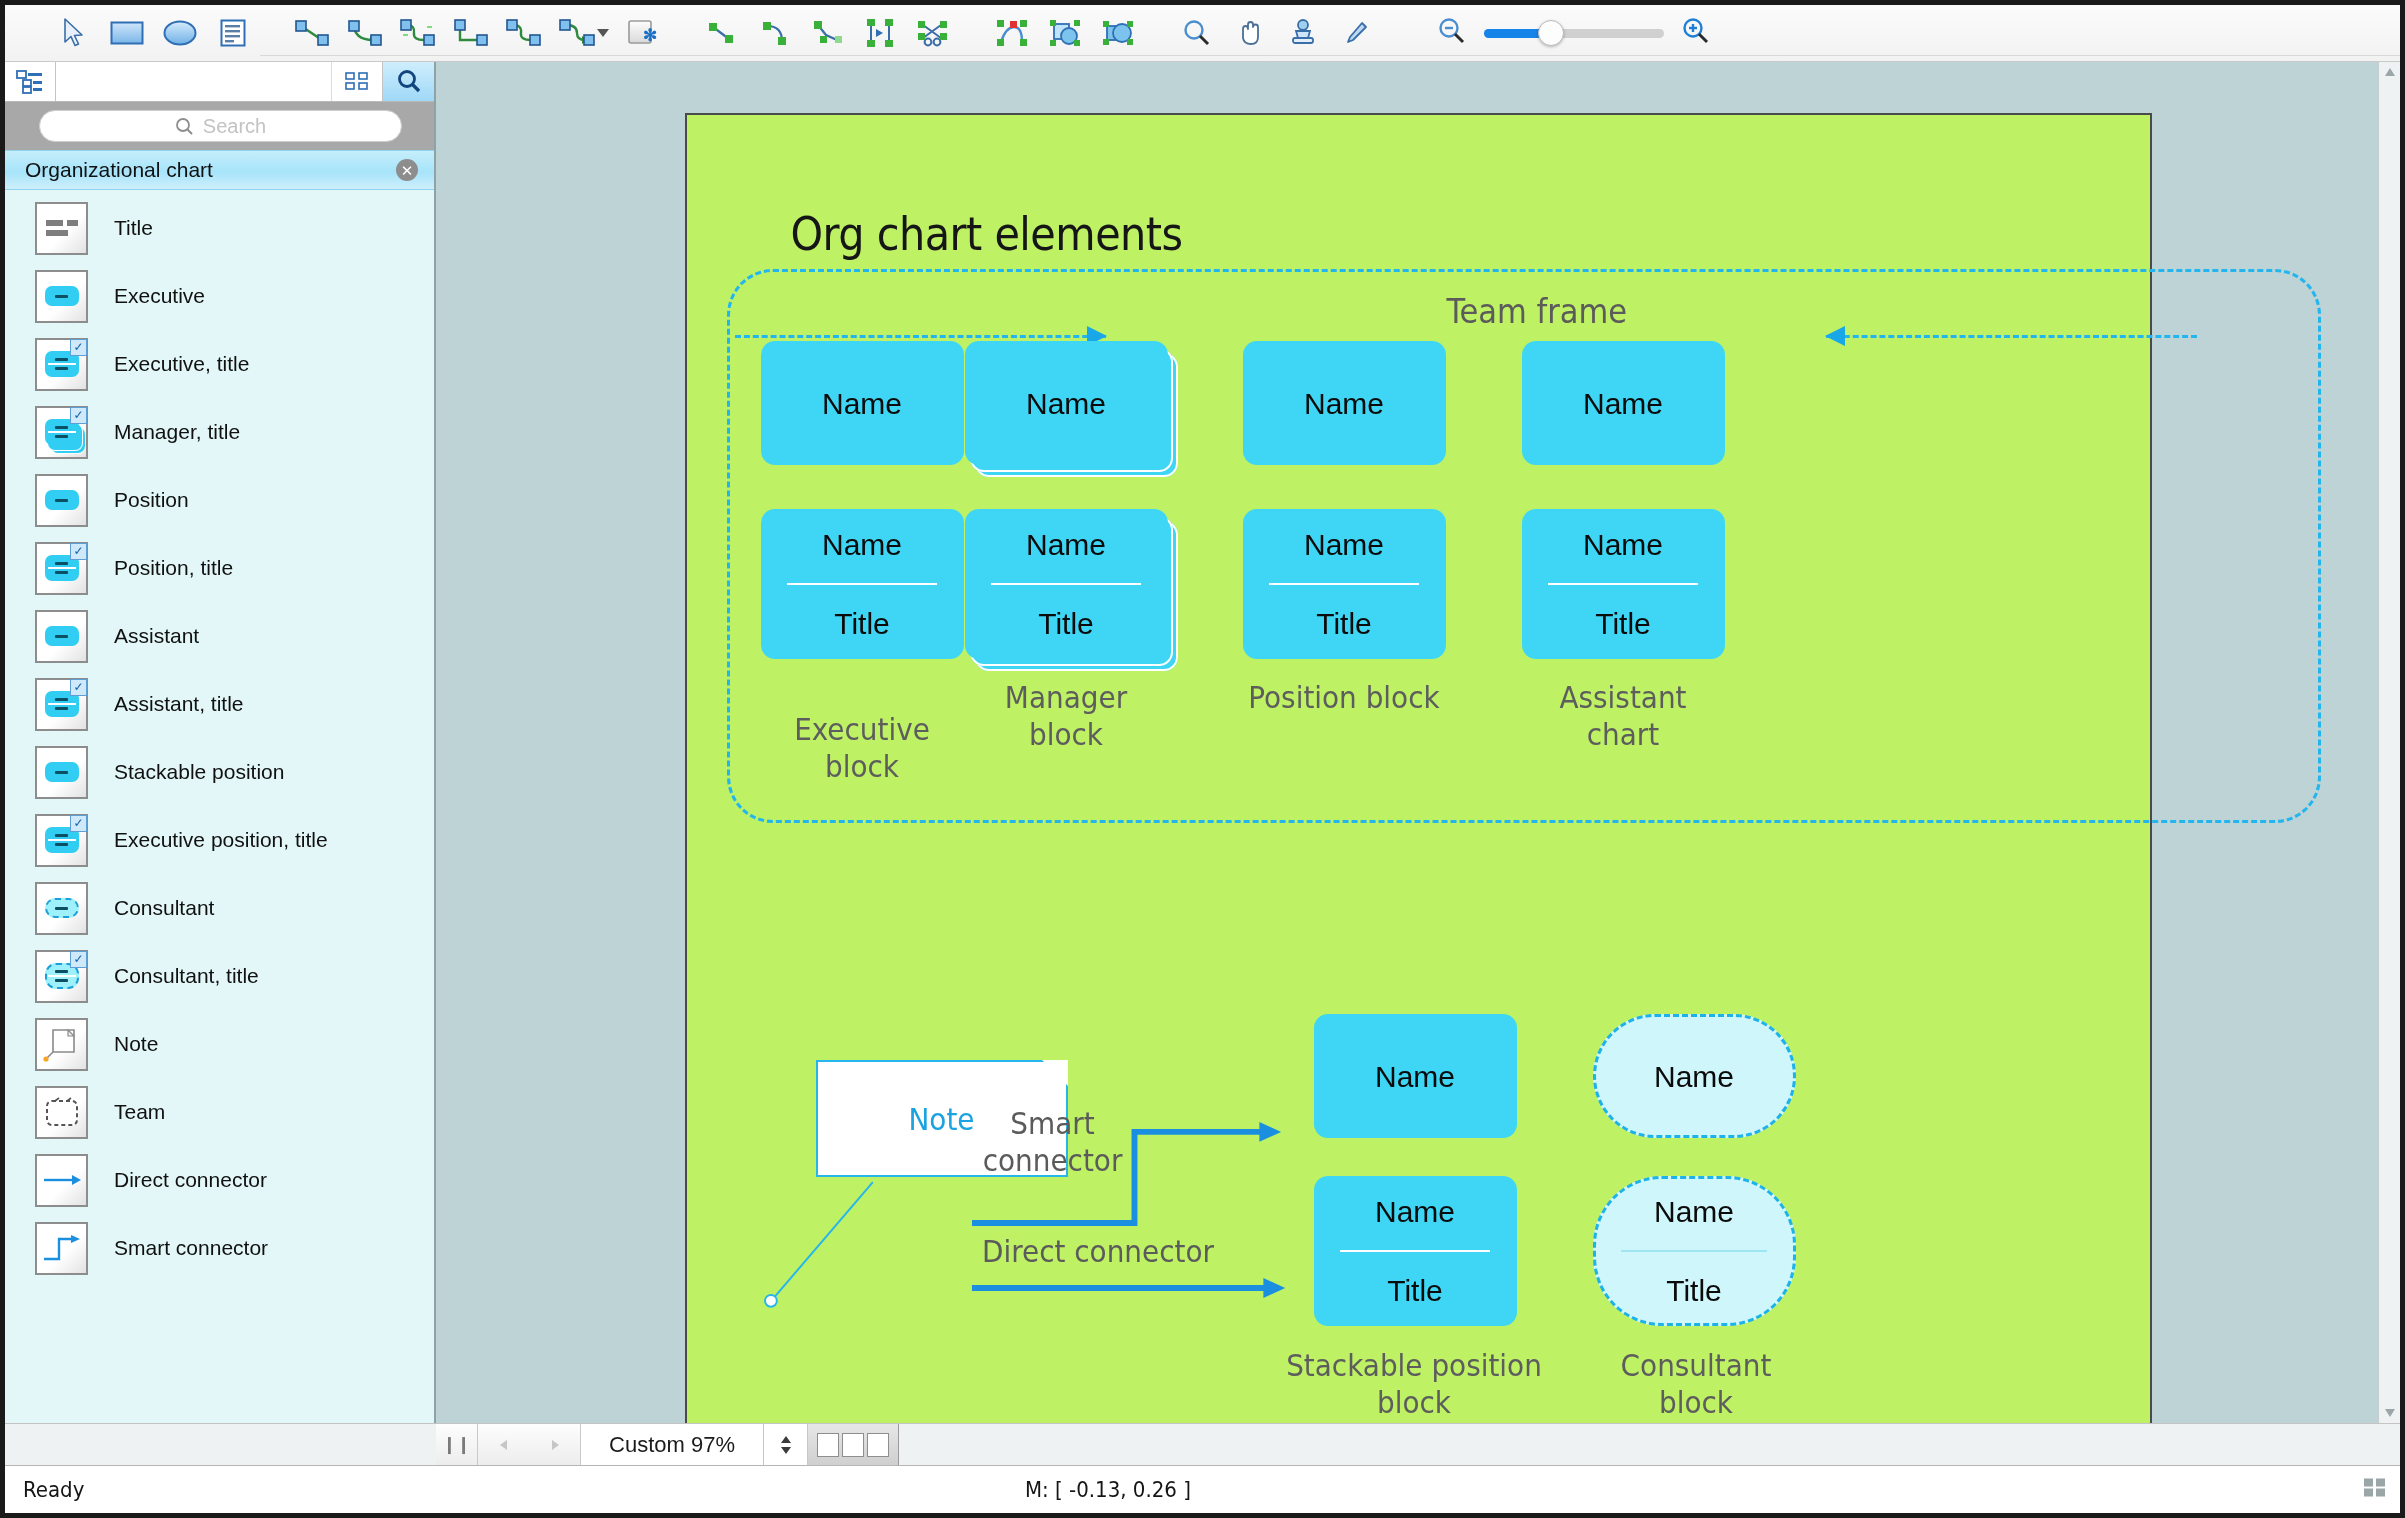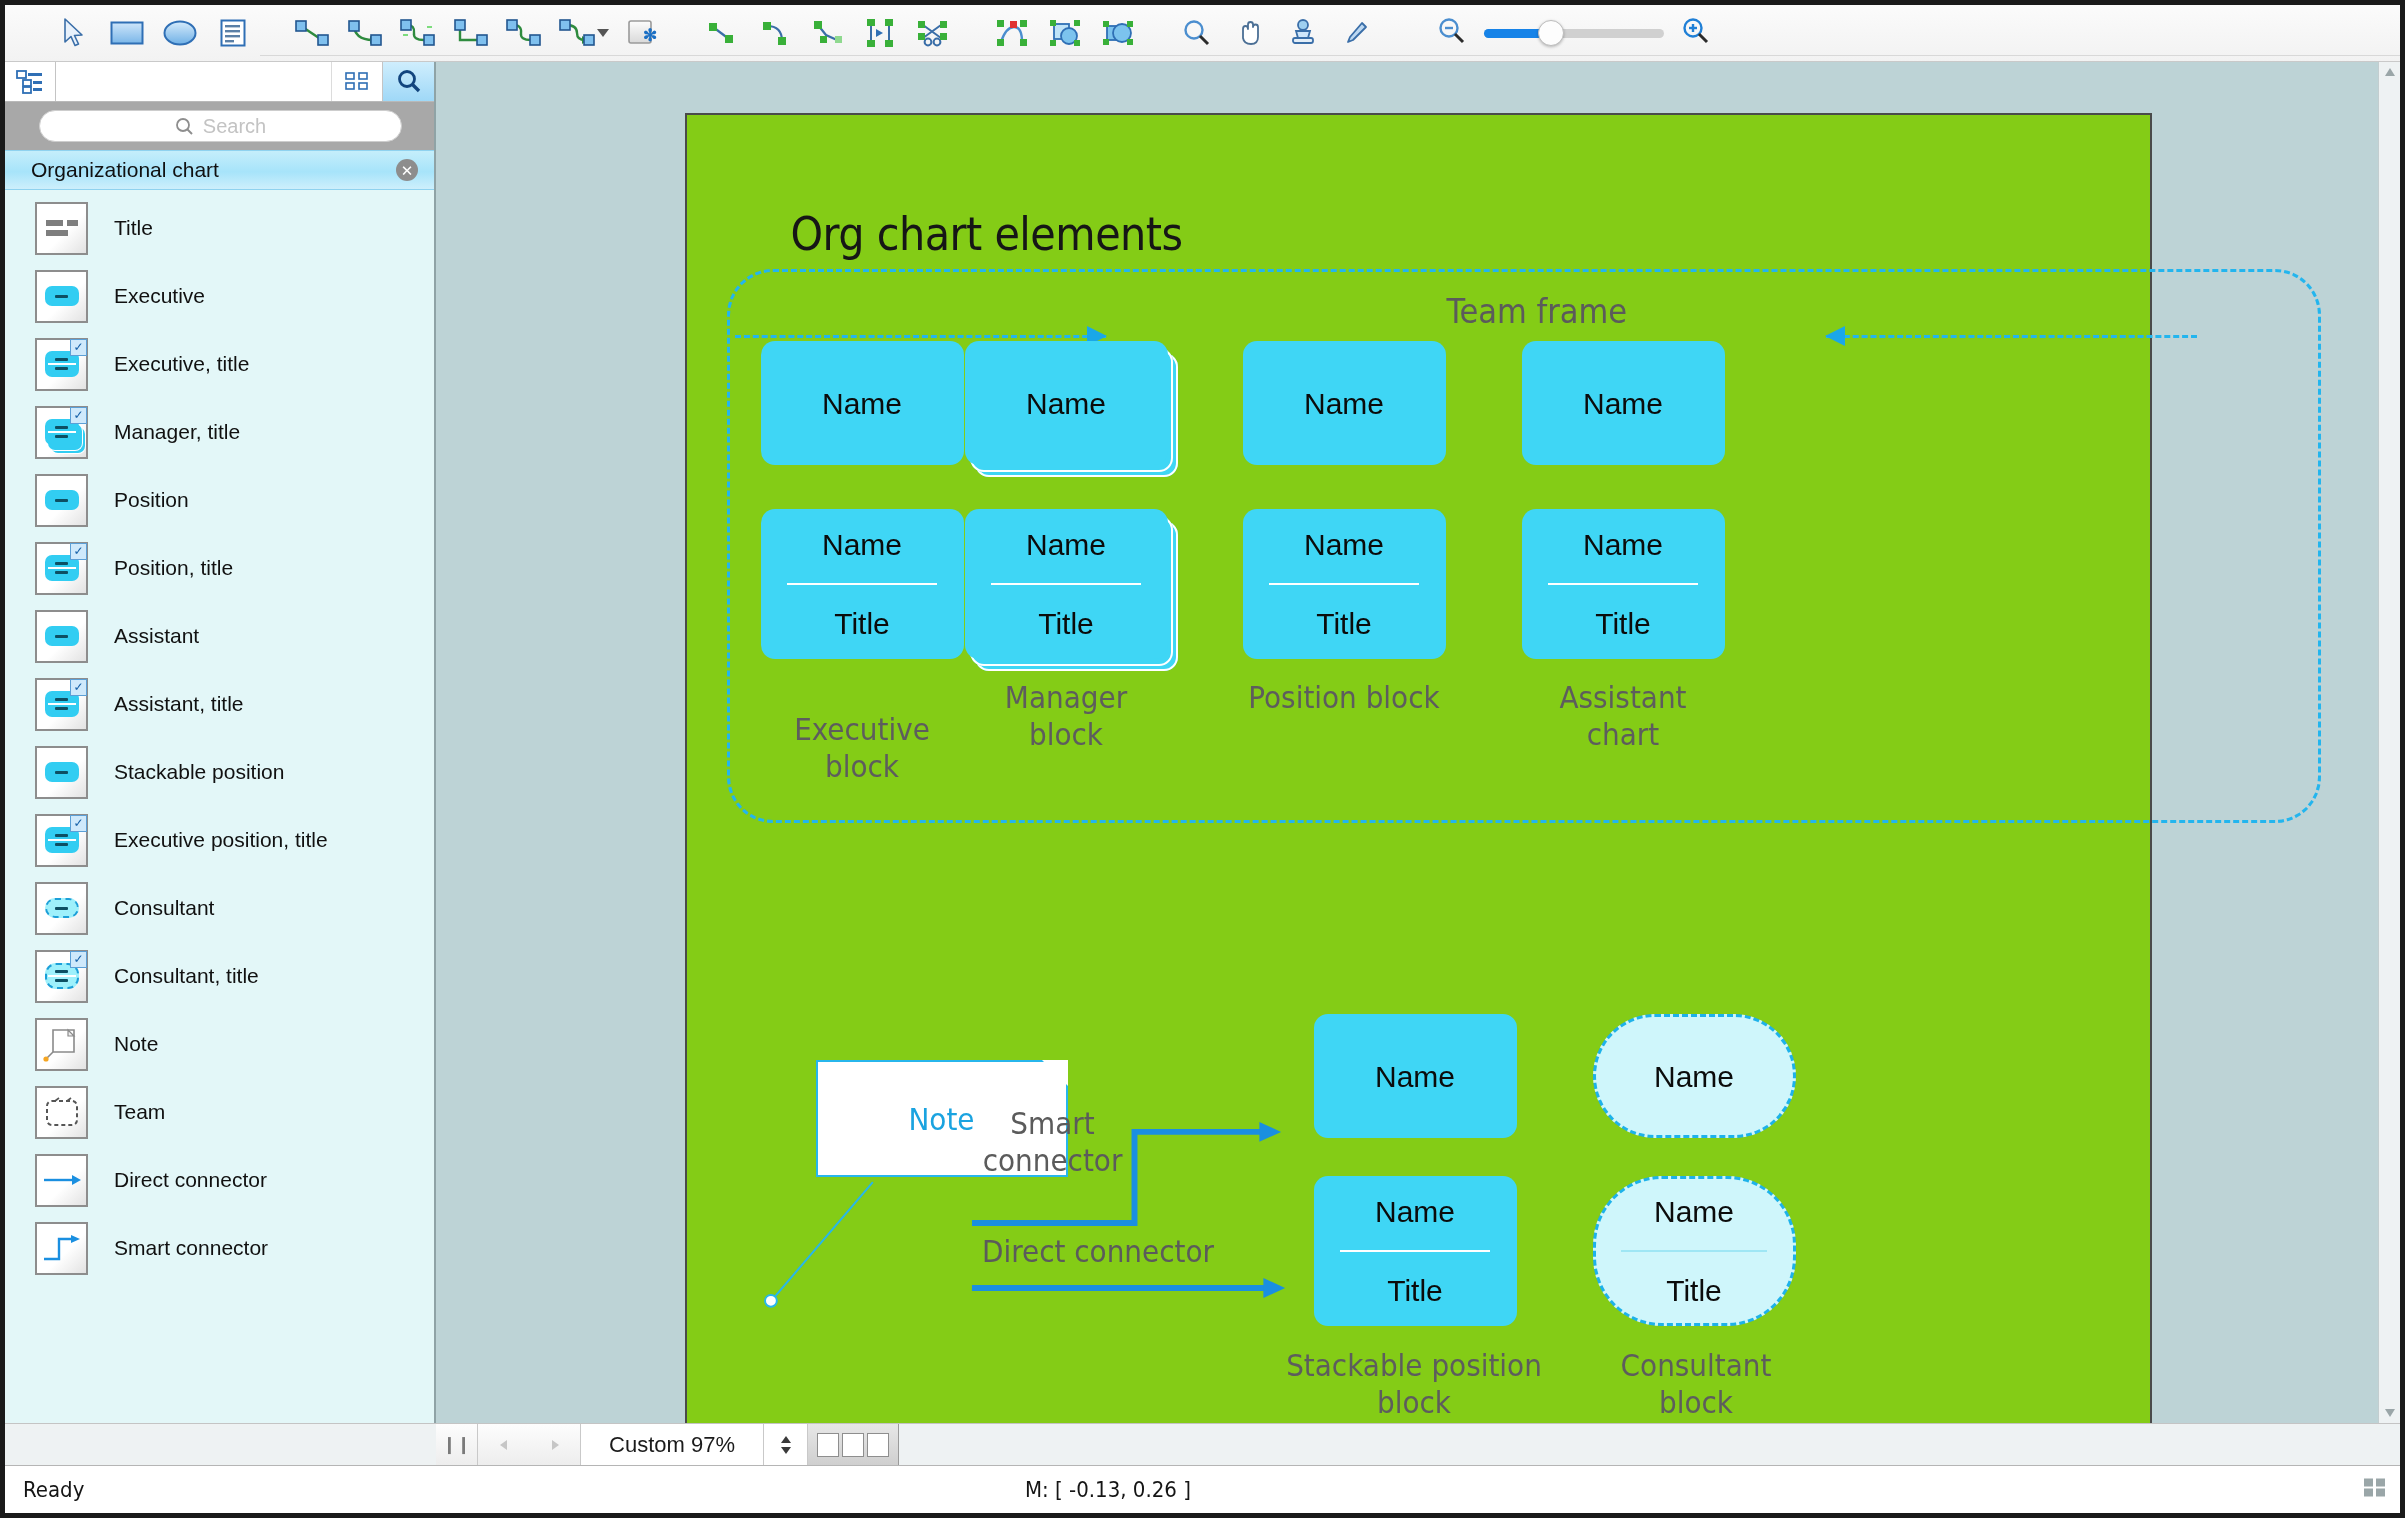--- a/index.html
+++ b/index.html
@@ -95,21 +95,21 @@
     background: #fff; border: 1px solid #cdcdcd;
     display: flex; align-items: center; justify-content: center; gap: 9px;
   }
   .sb-searchbox .ph { color: #c3c3c3; font-size: 20px; }
 
   .sb-header {
     height: 40px; min-height: 40px;
     background: linear-gradient(#c5eefb, #a7e4fa 55%, #cdeffc);
     border-top: 1px solid #8fd2ef; border-bottom: 1px solid #8fd2ef;
     display: flex; align-items: center; justify-content: space-between;
-    padding: 0 16px 0 26px;
+    padding: 0 16px 0 20px;
     font-size: 21px; color: #111;
   }
   .sb-close {
     width: 22px; height: 22px; border-radius: 50%;
     background: #8d8d8d; color: #fff;
     display: flex; align-items: center; justify-content: center;
     font-size: 15px; line-height: 1;
   }
   .sb-list { flex: 1; overflow: hidden; padding-top: 4px; }
   .sb-item {
@@ -146,21 +146,21 @@
 
   
   .canvas-wrap {
     flex: 1; background: #bdd3d6; position: relative;
     display: flex; align-items: flex-start; justify-content: center;
     padding: 51px 0 0 0;
     overflow: hidden;
   }
   .page {
     width: 1467px; height: 1376px;
-    background: #84cc16; border: 2px solid #4a4a4a;
+    background: #bef264; border: 2px solid #4a4a4a;
     position: relative;
   }
   .page-title {
     position: absolute; left: 104px; top: 92px;
     font-size: 46px; color: #161616;
     font-family: "DejaVu Sans Condensed", "Liberation Sans Narrow", "Liberation Sans", sans-serif;
     letter-spacing: -0.5px;
   }
 
   

